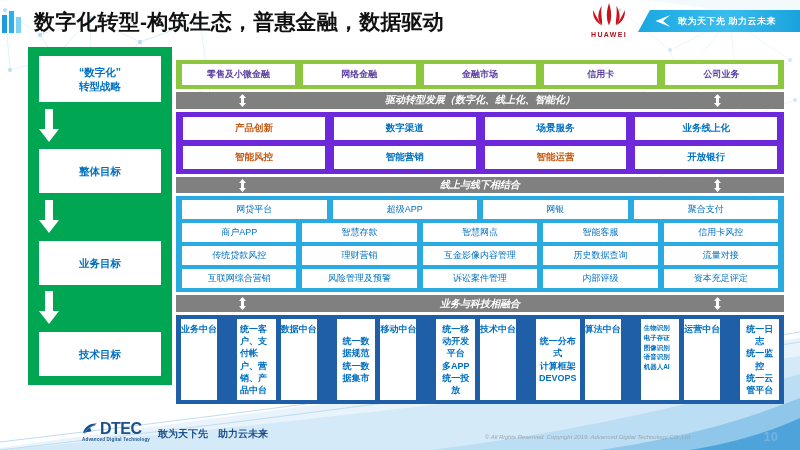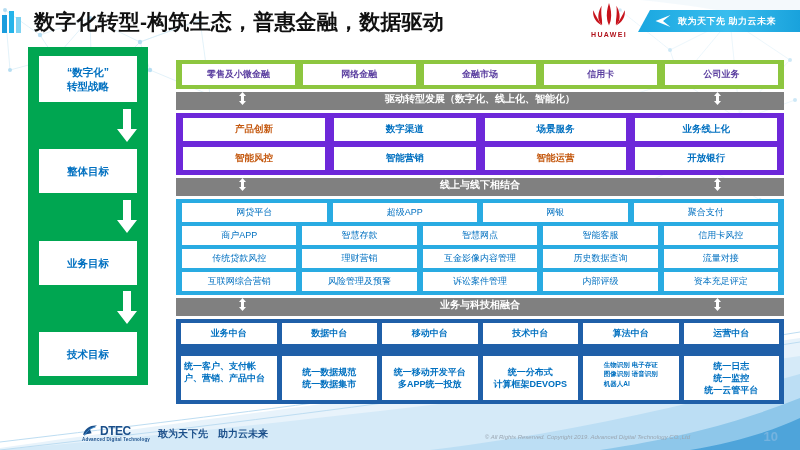--- a/index.html
+++ b/index.html
@@ -67,23 +67,23 @@
     position: absolute; left: 638px; top: 10px; width: 162px; height: 22px;
     background: linear-gradient(90deg,#1aa7e0 0%, #39bdee 55%, #19a2dc 100%);
     clip-path: polygon(12px 0, 100% 0, 100% 100%, 0 100%);
     display: flex; align-items: center; padding-left: 16px;
   }
   .ribbon-arrow { width: 18px; height: 14px; flex: 0 0 auto; margin-right: 6px;}
   .ribbon-text { color:#fff; font-size: 9px; font-weight: bold; white-space: nowrap; letter-spacing:.5px;}
 
   
   .left-col {
-    position: absolute; left: 28px; top: 47px; width: 120px; height: 338px;
+    position: absolute; left: 28px; top: 47px; width: 144px; height: 338px;
     background: #00a651; padding: 9px 11px;
-    display: flex; flex-direction: column; align-items: flex-end;
+    display: flex; flex-direction: column; align-items: flex-start;
   }
   .lc-box {
     width: 100%; background: #fff; color: #0070c0;
     font-size: 10.5px; font-weight: bold; text-align: center;
     display: flex; flex-direction: column; justify-content: center;
     line-height: 1.35; height: 44px;
   }
   .lc-box.tall { height: 46px; }
   .lc-arrow { flex: 1 1 auto; display: flex; align-items: center; justify-content: center; }
   .lc-arrow svg { display:block; }
@@ -101,21 +101,21 @@
   }
   .band-green .cell {
     flex: 1 1 0; background: #fff; text-align: center;
     font-size: 9px; color: #5b3fa0; font-weight: bold;
     padding: 4px 0; white-space: nowrap;
   }
 
   
   .bar-gray {
     position: relative; height: 27px; background: #808080; margin-top: 3px;
-    display: flex; justify-content: center;
+    display: flex; align-items: center; justify-content: center; font-style: italic;
   }
   .bar-gray .bar-label {
     color: #fff; font-size: 10px; font-weight: bold; white-space: nowrap;
   }
   .bar-gray .updown { position: absolute; width: 9px; height: 13px; }
   .bar-gray .updown.l { left: 62px; }
   .bar-gray .updown.r { left: auto; right: 62px; }
 
   
   .band-orange {
@@ -140,21 +140,21 @@
     flex: 1 1 0; background: #fff; text-align: center;
     font-size: 9px; color: #0070c0; font-weight: normal;
     padding: 3px 12px; white-space: nowrap;
   }
 
   
   .band-navy {
     background: #1f5fa8; padding: 4px 5px; margin-top: 3px; flex: 1 1 auto;
     display: flex; gap: 5px;
   }
-  .band-navy .col { flex: 1 1 0; display: flex; flex-direction: column; gap: 12px; }
+  .band-navy .col { flex: 1 1 0; display: flex; flex-direction: row; gap: 20px; }
   .band-navy .col-head {
     background: #fff; text-align: center; font-size: 9px; color: #0070c0;
     font-weight: bold; padding: 4px 0; white-space: nowrap;
   }
   .band-navy .col-body {
     background: #fff; flex: 1 1 auto; color: #0070c0; font-weight: bold;
     font-size: 9px; line-height: 1.35; padding: 4px 3px;
     display: flex; align-items: flex-start; justify-content: center; text-align: center;
   }
   .band-navy .col-body.center { align-items: center; }
@@ -164,21 +164,21 @@
   
   .footer {
     position: absolute; left: 0; bottom: 0; width: 800px; height: 46px;
   }
   .dtec {
     position: absolute; left: 82px; bottom: 8px; display: flex; align-items: flex-end; gap: 8px;
   }
   .dtec-logo { display: flex; flex-direction: column; }
   .dtec-main { display: flex; align-items: center; gap: 2px; }
   .dtec-mark { width: 16px; height: 14px; }
-  .dtec-name { font-size: 12px; font-weight: bold; color: #1b4f8a; letter-spacing: -.5px; }
+  .dtec-name { font-size: 16px; font-weight: bold; color: #1b4f8a; letter-spacing: -.5px; }
   .dtec-sub { font-size: 4.5px; color: #1b4f8a; font-weight: bold; letter-spacing: .2px; margin-top:-1px;}
   .dtec-slogan { font-size: 10px; font-weight: bold; color: #1b4f8a; padding-bottom: 1px; }
   .copyright {
     position: absolute; right: 110px; bottom: 10px;
     font-size: 6px; color: #9aa6b2; font-style: italic; white-space: nowrap;
   }
   .page-num {
     position: absolute; right: 22px; bottom: 6px;
     font-size: 13px; font-weight: bold; color: #7cb6e0; opacity:.85;
   }

